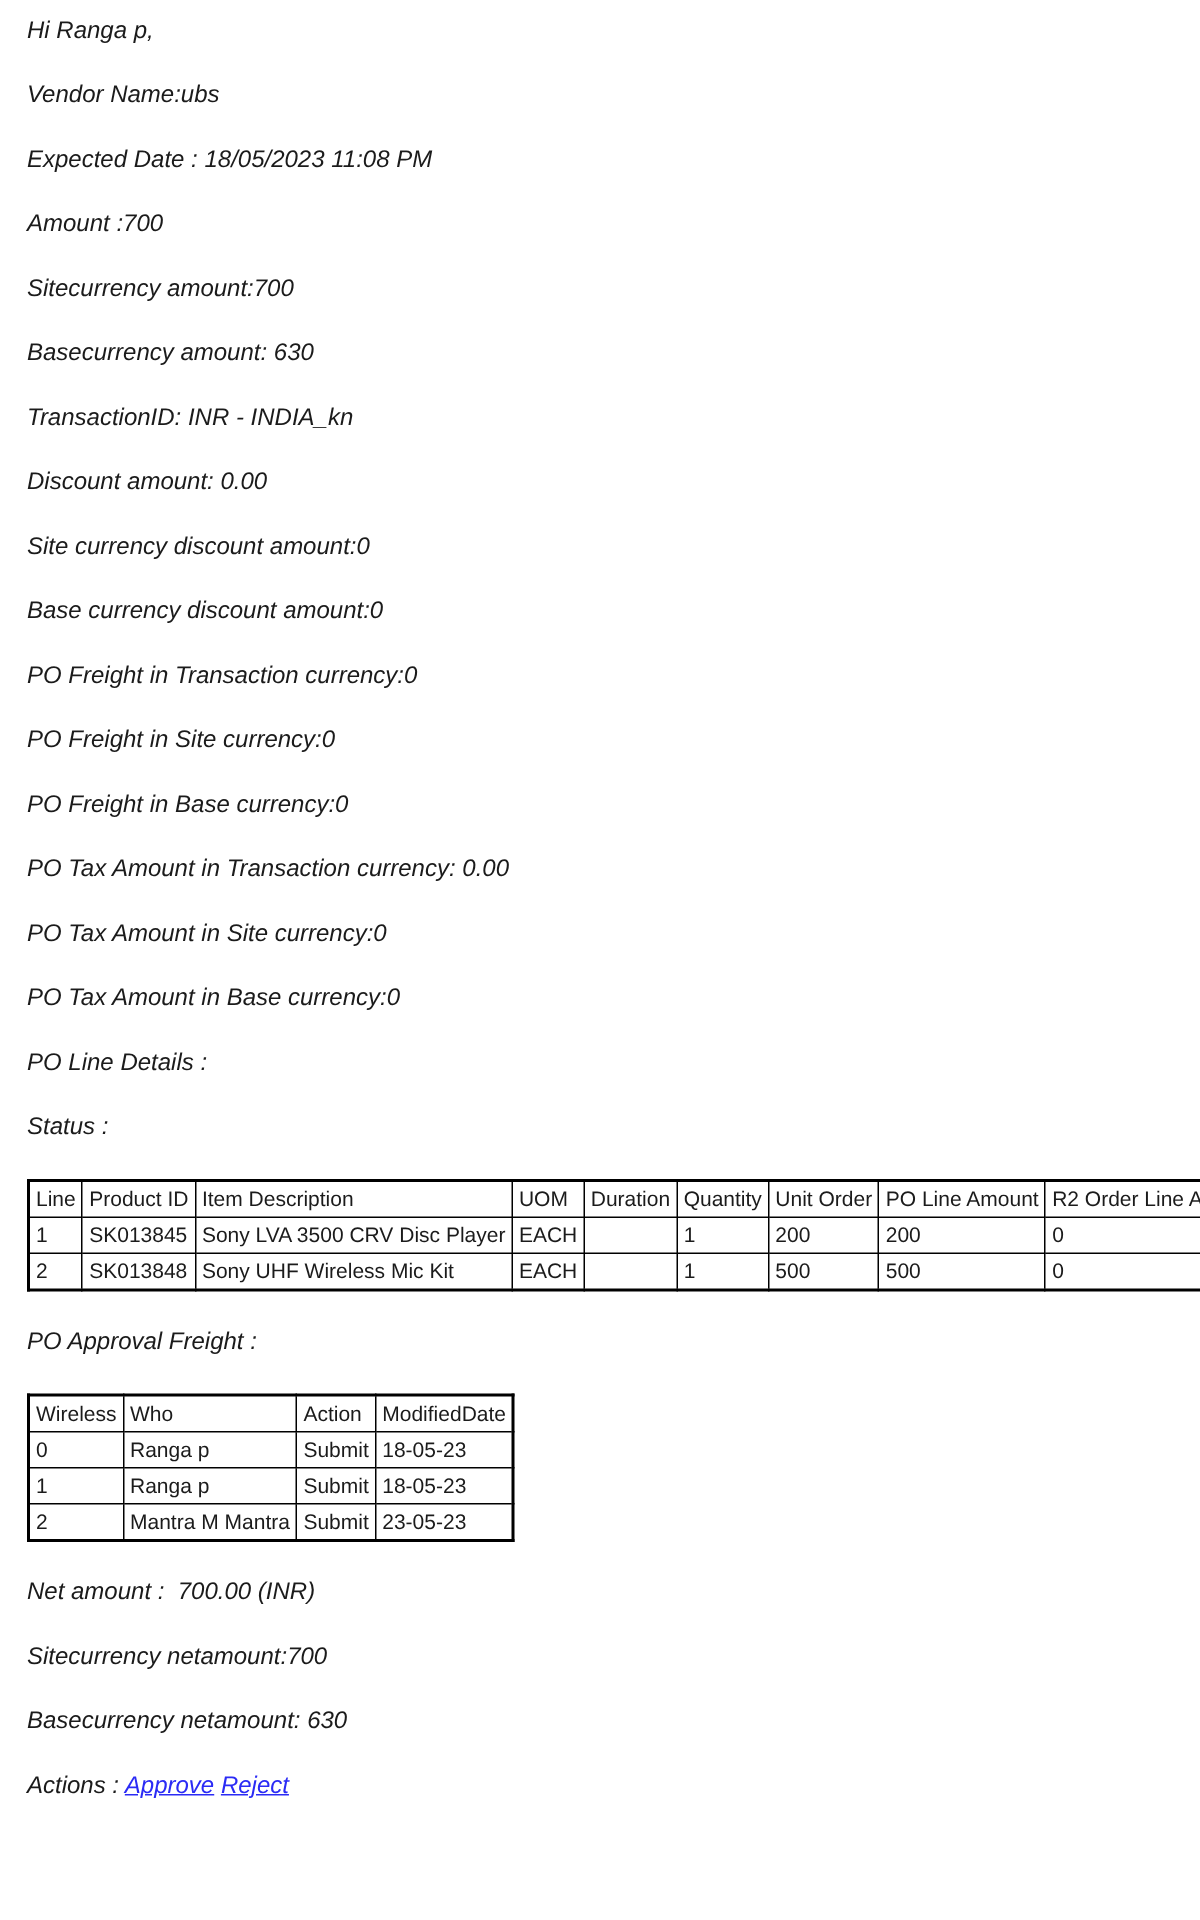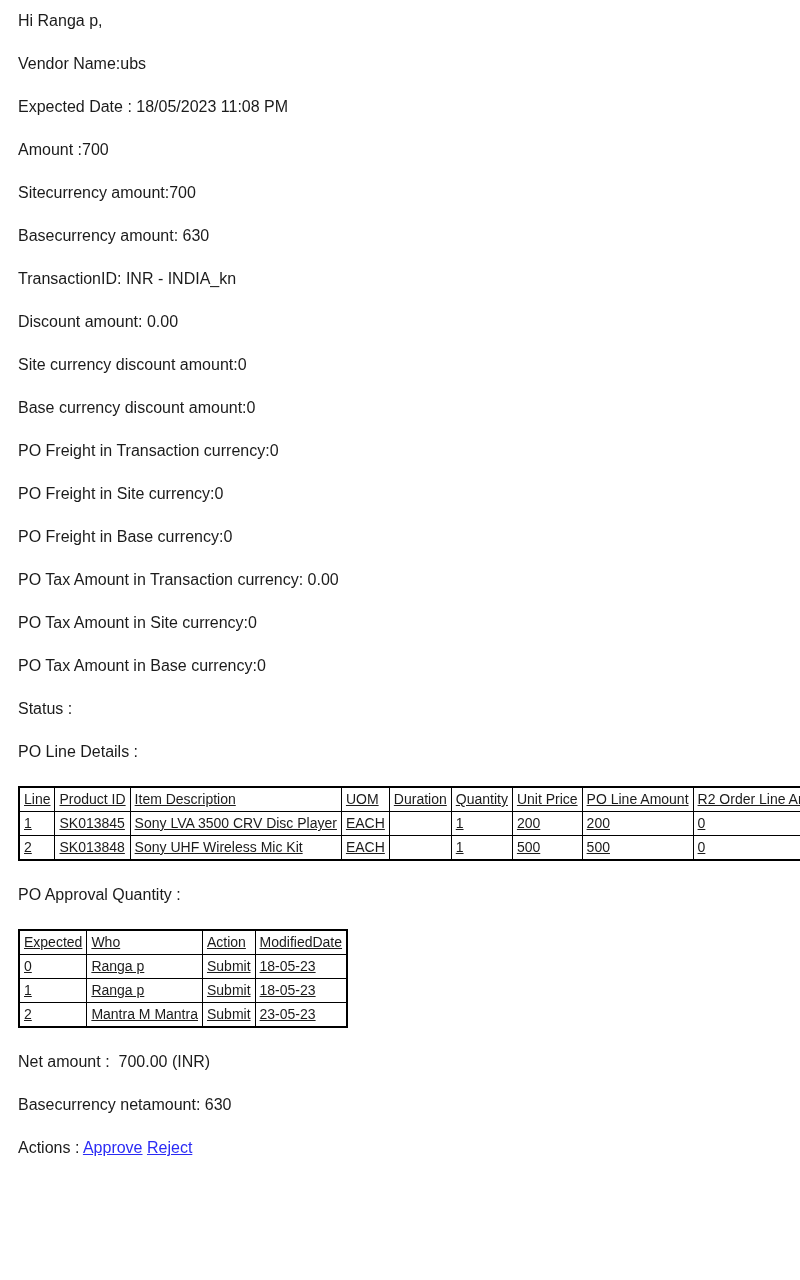--- a/index.html
+++ b/index.html
@@ -9,35 +9,35 @@
     box-sizing: border-box;
     padding: 12px 16px 20px 18px;
     color: #1b1b1b;
     font-family: "Liberation Sans", sans-serif;
     font-size: 16px;
   }
   p {
     margin: 0 0 25px 0;
     line-height: 18px;
     white-space: pre-wrap; 
+    font-style: italic;
   }
   table {
     border-collapse: collapse;
     margin: 0 0 25px 0;
     font-size: 14px;
   }
   .data-table { border: 2px solid #000000; }
   .data-table th, .data-table td {
     border: 1px solid #000000;
     padding: 2px 4px;
     font-weight: normal;
     text-align: left;
     line-height: 19px;
     white-space: nowrap;
-    text-decoration: underline;
   }
   .actions-line { white-space: normal; }
   .action-link {
     color: #2b2bf5;
     text-decoration: underline;
     cursor: pointer;
   }
 </style>
 </head>
 <body>
@@ -54,34 +54,34 @@
   <p>TransactionID: INR - INDIA_kn</p>
   <p>Discount amount: 0.00</p>
   <p>Site currency discount amount:0</p>
   <p>Base currency discount amount:0</p>
   <p>PO Freight in Transaction currency:0</p>
   <p>PO Freight in Site currency:0</p>
   <p>PO Freight in Base currency:0</p>
   <p>PO Tax Amount in Transaction currency: 0.00</p>
   <p>PO Tax Amount in Site currency:0</p>
   <p>PO Tax Amount in Base currency:0</p>
+  <p>PO Line Details :</p>
+
   <p>Status :</p>
-
-  <p>PO Line Details :</p>
 
   <table class="data-table">
     <thead>
       <tr>
         <th>Line</th>
         <th>Product ID</th>
         <th>Item Description</th>
         <th>UOM</th>
         <th>Duration</th>
         <th>Quantity</th>
-        <th>Unit Price</th>
+        <th>Unit Order</th>
         <th>PO Line Amount</th>
         <th>R2 Order Line Amount</th>
 
       </tr>
     </thead>
     <tbody>
       <tr>
         <td>1</td>
         <td>SK013845</td>
         <td>Sony LVA 3500 CRV Disc Player</td>
@@ -101,26 +101,26 @@
         <td></td>
         <td>1</td>
         <td>500</td>
         <td>500</td>
         <td>0</td>
 
       </tr>
     </tbody>
   </table>
 
-  <p>PO Approval Quantity :</p>
+  <p>PO Approval Freight :</p>
 
   <table class="data-table">
     <thead>
       <tr>
-        <th>Expected</th>
+        <th>Wireless</th>
         <th>Who</th>
         <th>Action</th>
         <th>ModifiedDate</th>
       </tr>
     </thead>
     <tbody>
       <tr>
         <td>0</td>
         <td>Ranga p</td>
         <td>Submit</td>
@@ -135,17 +135,18 @@
       <tr>
         <td>2</td>
         <td>Mantra M Mantra</td>
         <td>Submit</td>
         <td>23-05-23</td>
       </tr>
     </tbody>
   </table>
 
   <p>Net amount :  700.00 (INR)</p>
+  <p>Sitecurrency netamount:700</p>
   <p>Basecurrency netamount: 630</p>
 
   <p class="actions-line"><span>Actions : </span><a href="#" class="action-link">Approve</a> <a href="#" class="action-link">Reject</a></p>
 
 </div>
 
 </body></html>

